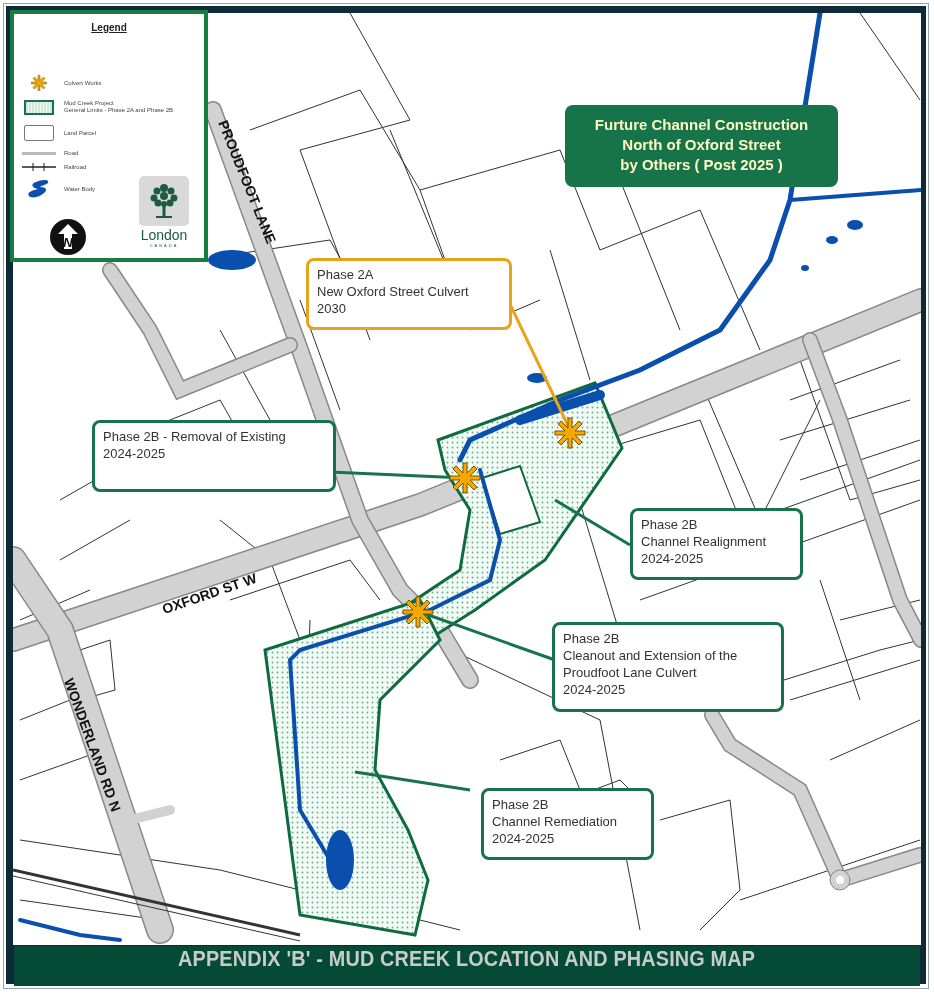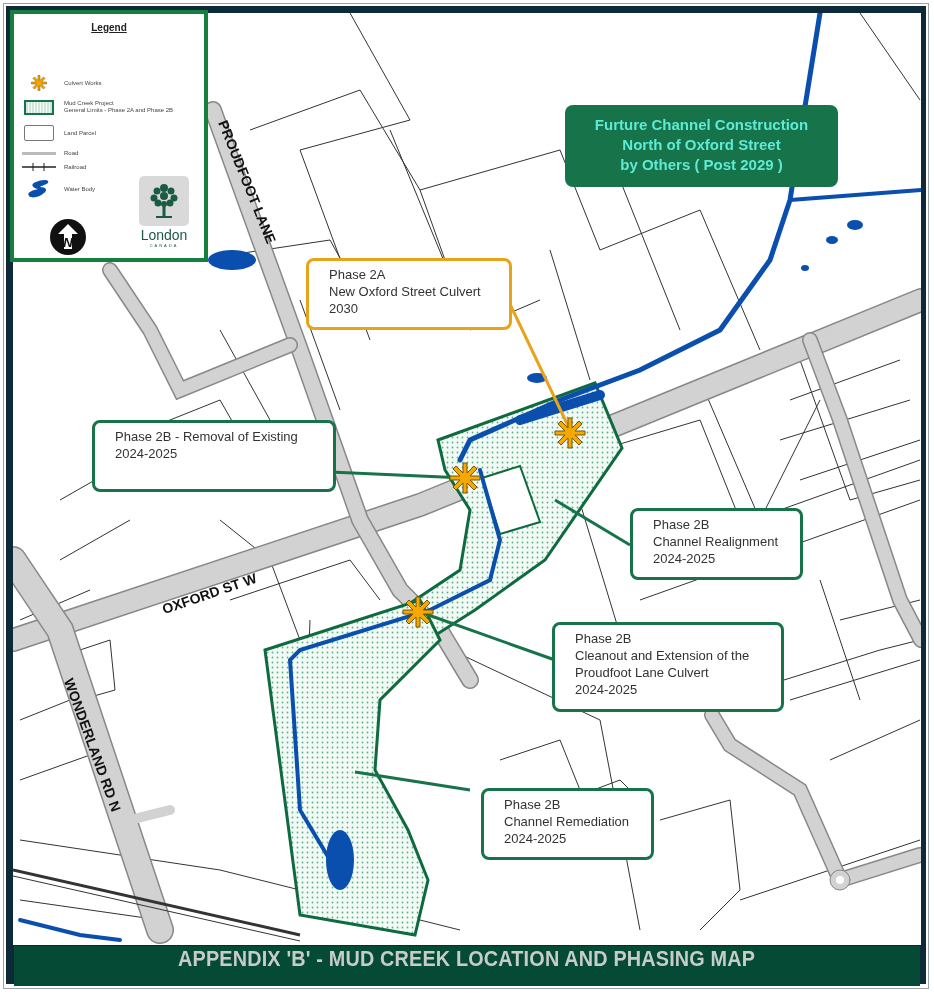--- a/index.html
+++ b/index.html
@@ -11,24 +11,24 @@
   .legend { position: absolute; left: 10px; top: 10px; width: 198px; height: 252px; background: #fff; border: 4px solid #15803d; box-sizing: border-box; }
   .legend-title { position: absolute; left: 0; width: 100%; top: 8px; text-align: center; font-size: 10px; font-weight: bold; text-decoration: underline; color: #222; }
   .lg-item { position: absolute; left: 8px; height: 18px; display: flex; align-items: center; }
   .lg-sym { width: 34px; height: 18px; display: flex; align-items: center; justify-content: center; }
   .lg-label { font-size: 6px; color: #444; margin-left: 8px; line-height: 7px; }
   .north { position: absolute; left: 36px; top: 205px; width: 36px; height: 36px; border-radius: 50%; background: #111; }
   .city-logo { position: absolute; left: 118px; top: 162px; width: 64px; height: 84px; }
   .logo-box { width: 50px; height: 50px; margin-left: 7px; background: #d9d9d9; border-radius: 5px; display: flex; align-items: center; justify-content: center; }
   .logo-name { text-align: center; font-size: 14px; color: #1d5a44; margin-top: 1px; }
   .logo-sub { text-align: center; font-size: 4px; letter-spacing: 2px; color: #1d5a44; }
-  .callout { position: absolute; background: #fff; border: 3px solid #177349; border-radius: 8px; box-sizing: border-box; padding: 5px 20px; font-size: 13px; line-height: 17px; color: #333; }
+  .callout { position: absolute; background: #fff; border: 3px solid #177349; border-radius: 8px; box-sizing: border-box; padding: 5px 8px; font-size: 13px; line-height: 17px; color: #333; }
   .callout.orange { border-color: #e8a31a; }
   .callout div { white-space: nowrap; }
-  .future-box { position: absolute; left: 565px; top: 105px; width: 273px; height: 82px; background: #177349; border-radius: 8px; color: #5eead4; font-weight: bold; font-size: 15px; line-height: 20px; text-align: center; padding-top: 10px; box-sizing: border-box; }
+  .future-box { position: absolute; left: 565px; top: 105px; width: 273px; height: 82px; background: #177349; border-radius: 8px; color: #fef9c3; font-weight: bold; font-size: 15px; line-height: 20px; text-align: center; padding-top: 10px; box-sizing: border-box; }
   .footer { position: absolute; left: 14px; top: 946px; width: 906px; height: 40px; background: #054a35; display: flex; align-items: flex-start; justify-content: center; }
   .footer span { color: #c8ccc9; font-weight: bold; font-size: 22px; letter-spacing: 0.2px; transform: scaleX(0.9); }
   .road-label { position: absolute; font-weight: bold; font-size: 14px; color: #111; white-space: nowrap; transform-origin: left top; }
 </style>
 </head>
 <body>
 
 <div class="frame"></div>
 <div class="frame-inner"></div>
 
@@ -249,21 +249,21 @@
       </svg>
     </div>
     <div class="logo-name">London</div>
     <div class="logo-sub">CANADA</div>
   </div>
 </div>
 
 <div class="future-box">
   <div>Furture Channel Construction</div>
   <div>North of Oxford Street</div>
-  <div>by Others ( Post 2029 )</div>
+  <div>by Others ( Post 2025 )</div>
 </div>
 
 <div class="callout orange" style="left:306px; top:258px; width:206px; height:72px;">
   <div>Phase 2A</div>
   <div>New Oxford Street Culvert</div>
   <div>2030</div>
 </div>
 
 <div class="callout" style="left:92px; top:420px; width:244px; height:72px;">
   <div>Phase 2B - Removal of Existing</div>

